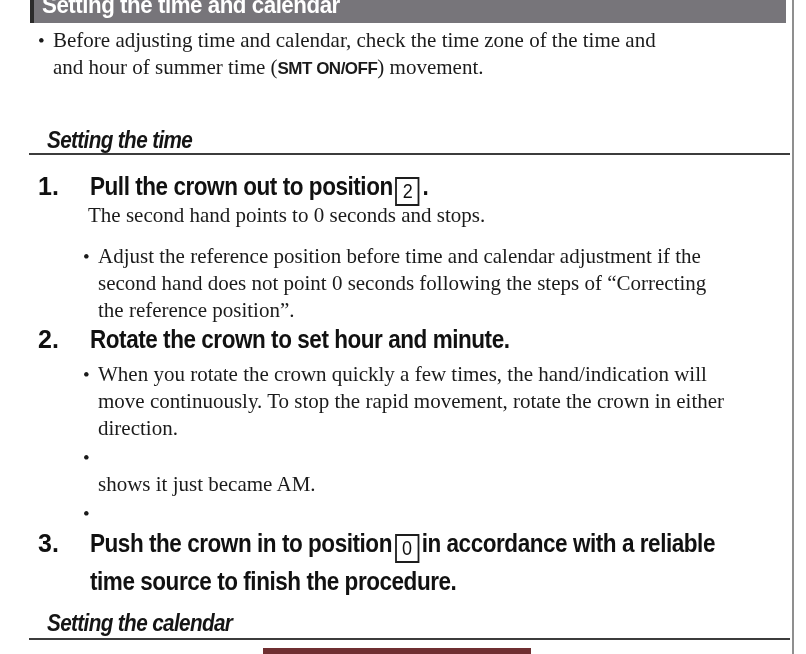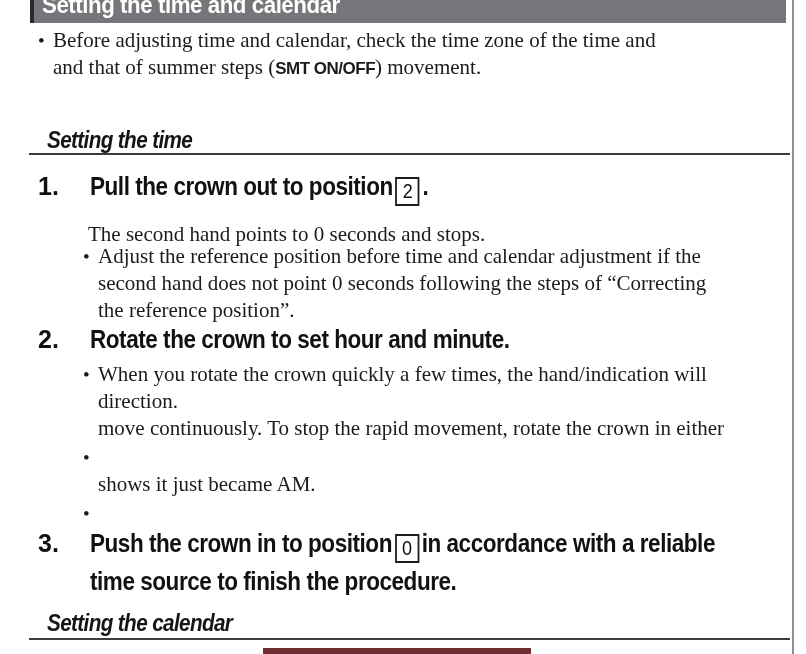--- a/index.html
+++ b/index.html
@@ -105,32 +105,32 @@
 
   <div class="header-bar">
     <span class="header-title">Setting the time and calendar</span>
   </div>
 
   <div class="intro">
     <div class="serif-line">
       <span class="bullet-marker">•</span><span>Before adjusting time and calendar, check the time zone of the time and</span>
     </div>
     <div class="serif-line">
-      <span>and that of summer steps (</span><span style="font-family:'Liberation Sans',sans-serif;font-weight:bold;font-size:17px;letter-spacing:-0.5px;">SMT ON/OFF</span><span>) movement.</span>
+      <span>and hour of summer time (</span><span style="font-family:'Liberation Sans',sans-serif;font-weight:bold;font-size:17px;letter-spacing:-0.5px;">SMT ON/OFF</span><span>) movement.</span>
     </div>
   </div>
 
   <div class="section-heading" style="top:127px;">Setting the time</div>
   <div class="rule" style="top:153px;"></div>
 
   <div class="step-number" style="top:172px;">1.</div>
   <div class="step-title" style="top:172px;">
     <span>Pull the crown out to position</span><span class="pos-box">2</span><span>.</span>
   </div>
-  <div class="note-line" style="top:222px;font-family:Liberation Serif, serif;">The second hand points to 0 seconds and stops.</div>
+  <div class="note-line" style="top:203px;font-family:Liberation Serif, serif;">The second hand points to 0 seconds and stops.</div>
 
   <div class="sub-bullets" style="top:243px;">
     <div class="serif-line">
       <span class="bullet-marker">•</span><span>Adjust the reference position before time and calendar adjustment if the</span>
     </div>
     <div class="serif-line">
       <span>second hand does not point 0 seconds following the steps of “Correcting</span>
     </div>
     <div class="serif-line">
       <span>the reference position”.</span>
@@ -138,24 +138,24 @@
   </div>
 
   <div class="step-number" style="top:325px;">2.</div>
   <div class="step-title" style="top:325px;">Rotate the crown to set hour and minute.</div>
 
   <div class="sub-bullets" style="top:361px;">
     <div class="serif-line">
       <span class="bullet-marker">•</span><span>When you rotate the crown quickly a few times, the hand/indication will</span>
     </div>
     <div class="serif-line">
-      <span>direction.</span>
+      <span>move continuously. To stop the rapid movement, rotate the crown in either</span>
     </div>
     <div class="serif-line">
-      <span>move continuously. To stop the rapid movement, rotate the crown in either</span>
+      <span>direction.</span>
     </div>
     <div class="serif-line group-gap">
       <span class="bullet-marker">•</span>
     </div>
     <div class="serif-line">
       <span>shows it just became AM.</span>
     </div>
     <div class="serif-line group-gap">
       <span class="bullet-marker">•</span>
     </div>

